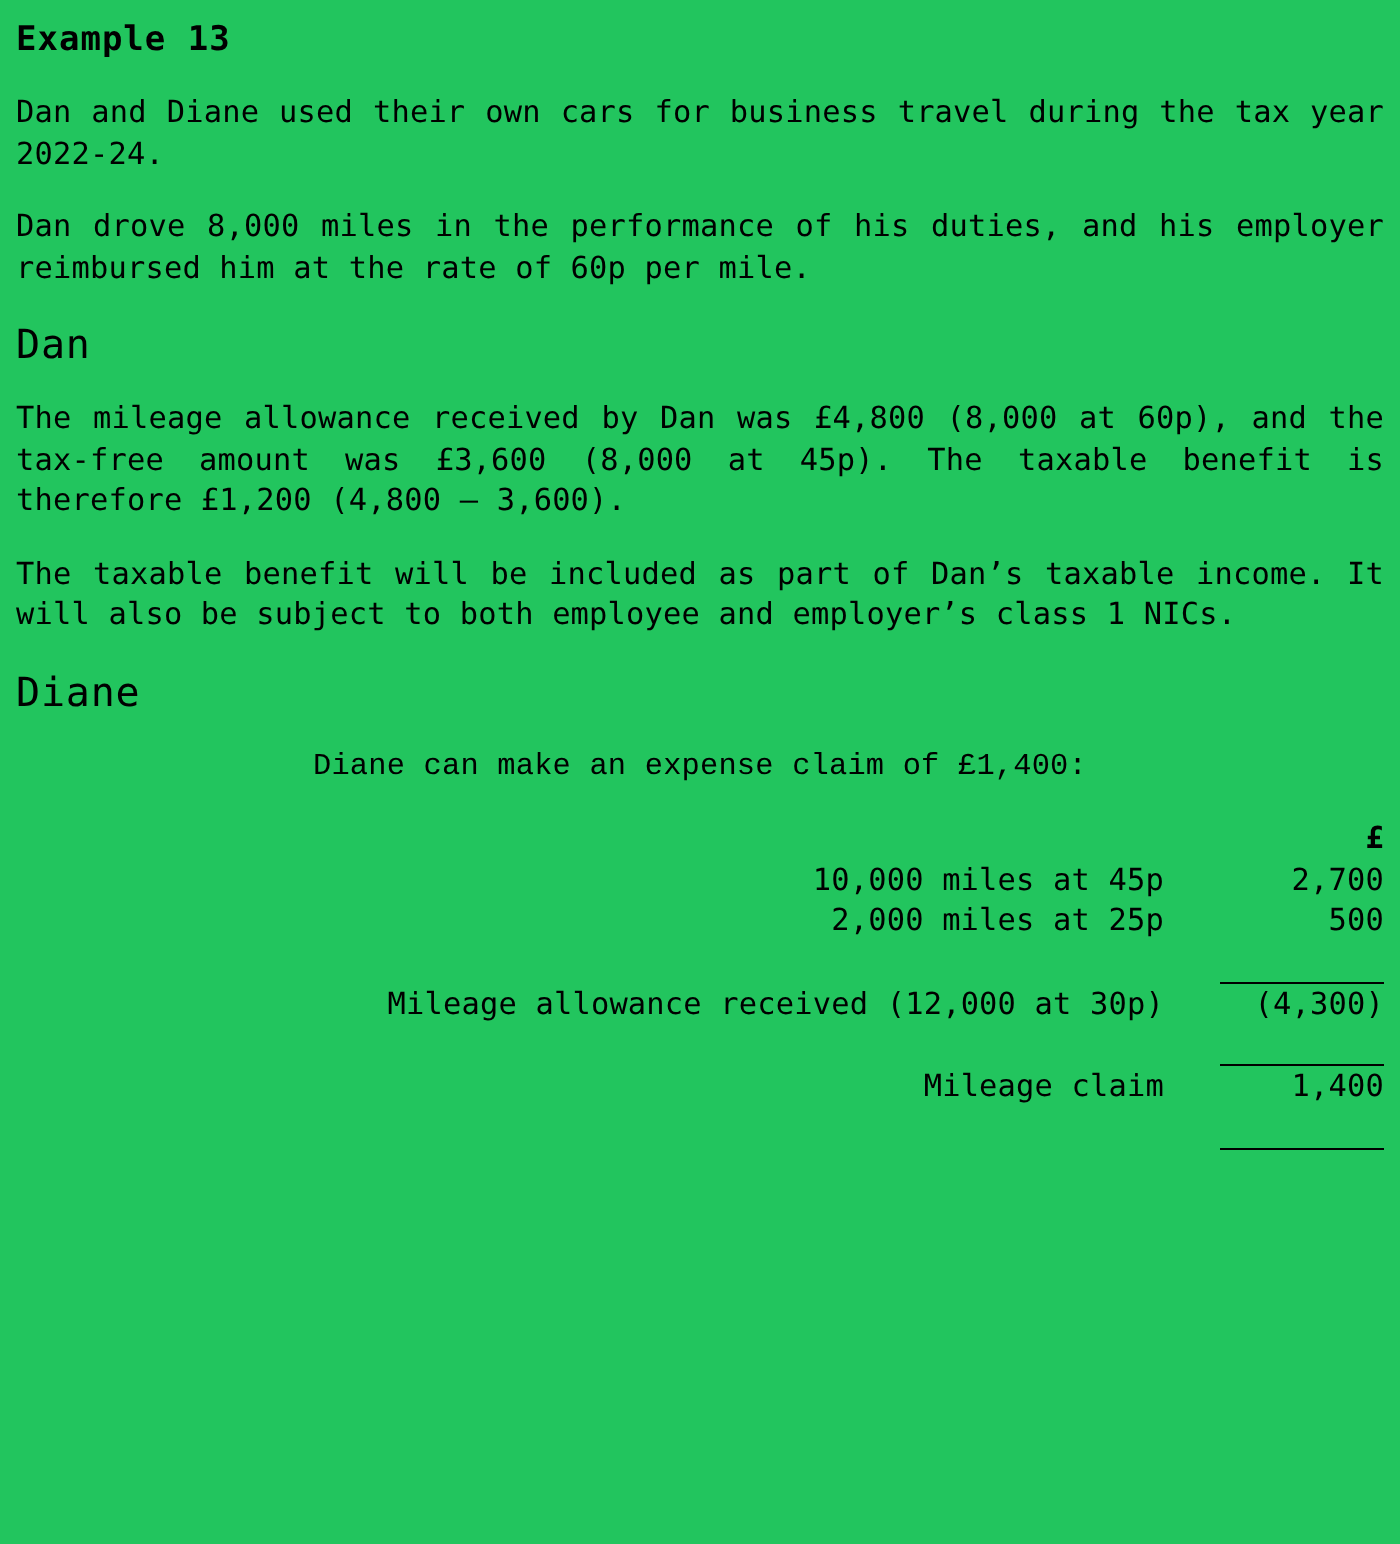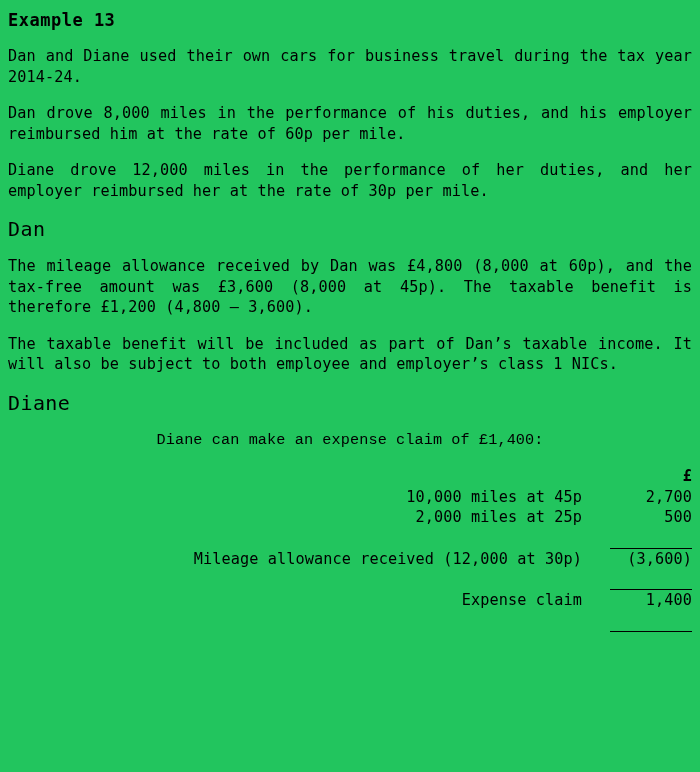--- a/index.html
+++ b/index.html
@@ -86,23 +86,22 @@
     height: 7px;
   }
 </style>
 </head>
 <body>
 
 <div class="page">
 
   <h1 class="title">Example 13</h1>
 
-  <p class="para">Dan and Diane used their own cars for business travel during the tax year 2014-24.</p>
+  <p class="para">Dan and Diane used their own cars for business travel during the tax year 2022-24.</p>
   <p class="para">Dan drove 8,000 miles in the performance of his duties, and his employer reimbursed him at the rate of 60p per mile.</p>
-  <p class="para">Diane drove 12,000 miles in the performance of her duties, and her employer reimbursed her at the rate of 30p per mile.</p>
 
   <h2 class="subhead">Dan</h2>
   <p class="para">The mileage allowance received by Dan was £4,800 (8,000 at 60p), and the tax-free amount was £3,600 (8,000 at 45p). The taxable benefit is therefore £1,200 (4,800 – 3,600).</p>
   <p class="para">The taxable benefit will be included as part of Dan’s taxable income. It will also be subject to both employee and employer’s class 1 NICs.</p>
 
   <h2 class="subhead">Diane</h2>
   <p class="para nojust">Diane can make an expense claim of £1,400:</p>
 
   <table class="figures">
     <tbody>
@@ -121,32 +120,32 @@
       <tr class="gap">
         <td></td>
         <td></td>
       </tr>
       <tr>
         <td></td>
         <td class="ruleholder"><div class="rule"></div></td>
       </tr>
       <tr>
         <td class="label">Mileage allowance received (12,000 at 30p)</td>
-        <td class="amount">(3,600)</td>
+        <td class="amount">(4,300)</td>
       </tr>
       <tr class="gap">
         <td></td>
         <td></td>
       </tr>
       <tr>
         <td></td>
         <td class="ruleholder"><div class="rule"></div></td>
       </tr>
       <tr>
-        <td class="label">Expense claim</td>
+        <td class="label">Mileage claim</td>
         <td class="amount">1,400</td>
       </tr>
       <tr class="gap">
         <td></td>
         <td></td>
       </tr>
       <tr>
         <td></td>
         <td class="ruleholder"><div class="rule"></div></td>
       </tr>

